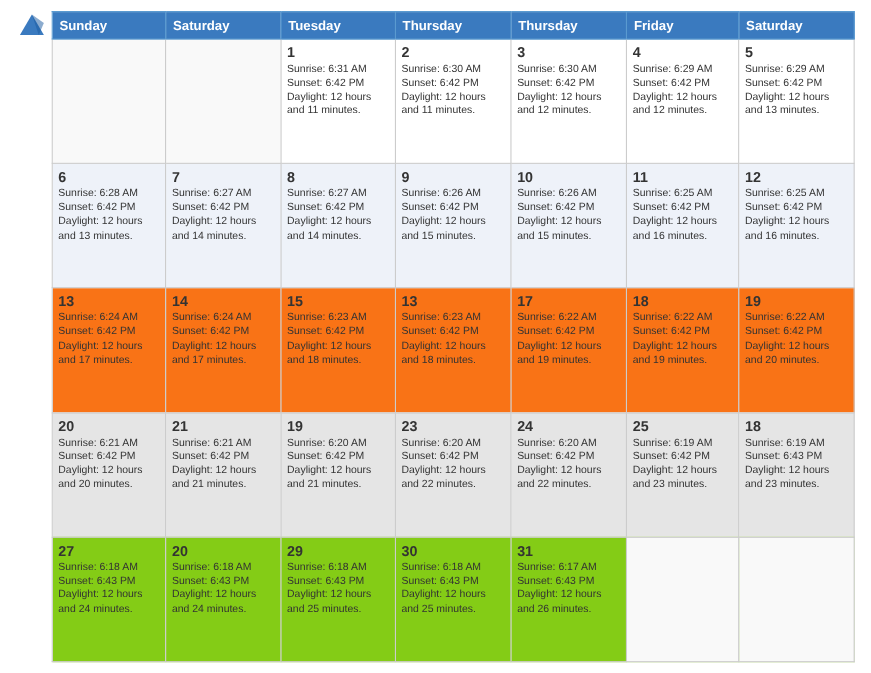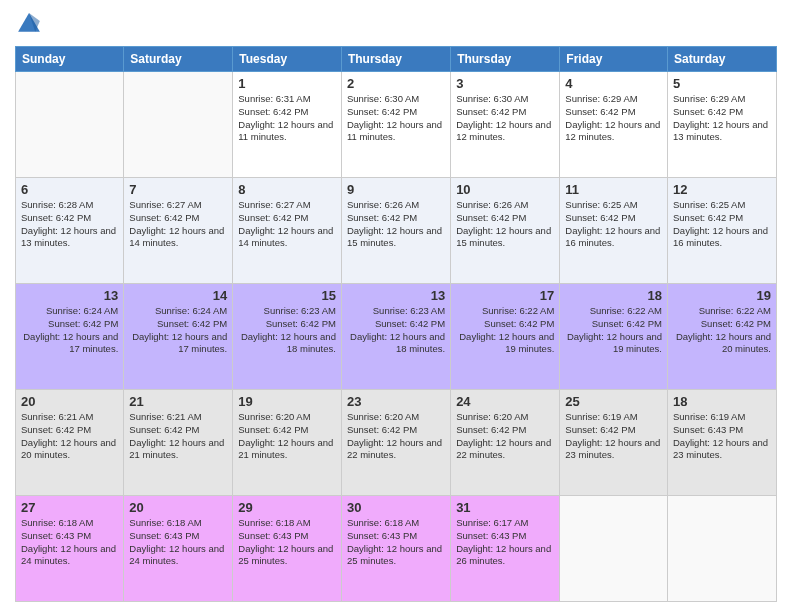--- a/index.html
+++ b/index.html
@@ -8,21 +8,21 @@
       background: #fff;
       width: 792px;
       height: 612px;
       overflow: hidden;
     }
     .page {
       width: 792px;
       height: 612px;
       padding: 10px 15px;
       display: flex;
-      flex-direction: column;
+      flex-direction: row;
     }
     .header {
       display: flex;
       justify-content: space-between;
       align-items: flex-start;
       margin-bottom: 8px;
     }
     .logo {
       display: flex;
       align-items: center;
@@ -175,21 +175,21 @@
           </td>
           <td>
             <span class="day-number">11</span>
             <div class="day-info">Sunrise: 6:25 AM<br>Sunset: 6:42 PM<br>Daylight: 12 hours and 16 minutes.</div>
           </td>
           <td>
             <span class="day-number">12</span>
             <div class="day-info">Sunrise: 6:25 AM<br>Sunset: 6:42 PM<br>Daylight: 12 hours and 16 minutes.</div>
           </td>
         </tr>
-        <tr style="background-color: #c4b5fd; text-align: right;">
+        <tr style="background-color: #f97316;">
           <td>
             <span class="day-number">13</span>
             <div class="day-info">Sunrise: 6:24 AM<br>Sunset: 6:42 PM<br>Daylight: 12 hours and 17 minutes.</div>
           </td>
           <td>
             <span class="day-number">14</span>
             <div class="day-info">Sunrise: 6:24 AM<br>Sunset: 6:42 PM<br>Daylight: 12 hours and 17 minutes.</div>
           </td>
           <td>
             <span class="day-number">15</span>
@@ -235,21 +235,21 @@
           </td>
           <td>
             <span class="day-number">25</span>
             <div class="day-info">Sunrise: 6:19 AM<br>Sunset: 6:42 PM<br>Daylight: 12 hours and 23 minutes.</div>
           </td>
           <td>
             <span class="day-number">18</span>
             <div class="day-info">Sunrise: 6:19 AM<br>Sunset: 6:43 PM<br>Daylight: 12 hours and 23 minutes.</div>
           </td>
         </tr>
-        <tr style="background-color: #f0abfc;">
+        <tr style="background-color: #84cc16;">
           <td>
             <span class="day-number">27</span>
             <div class="day-info">Sunrise: 6:18 AM<br>Sunset: 6:43 PM<br>Daylight: 12 hours and 24 minutes.</div>
           </td>
           <td>
             <span class="day-number">20</span>
             <div class="day-info">Sunrise: 6:18 AM<br>Sunset: 6:43 PM<br>Daylight: 12 hours and 24 minutes.</div>
           </td>
           <td>
             <span class="day-number">29</span>

